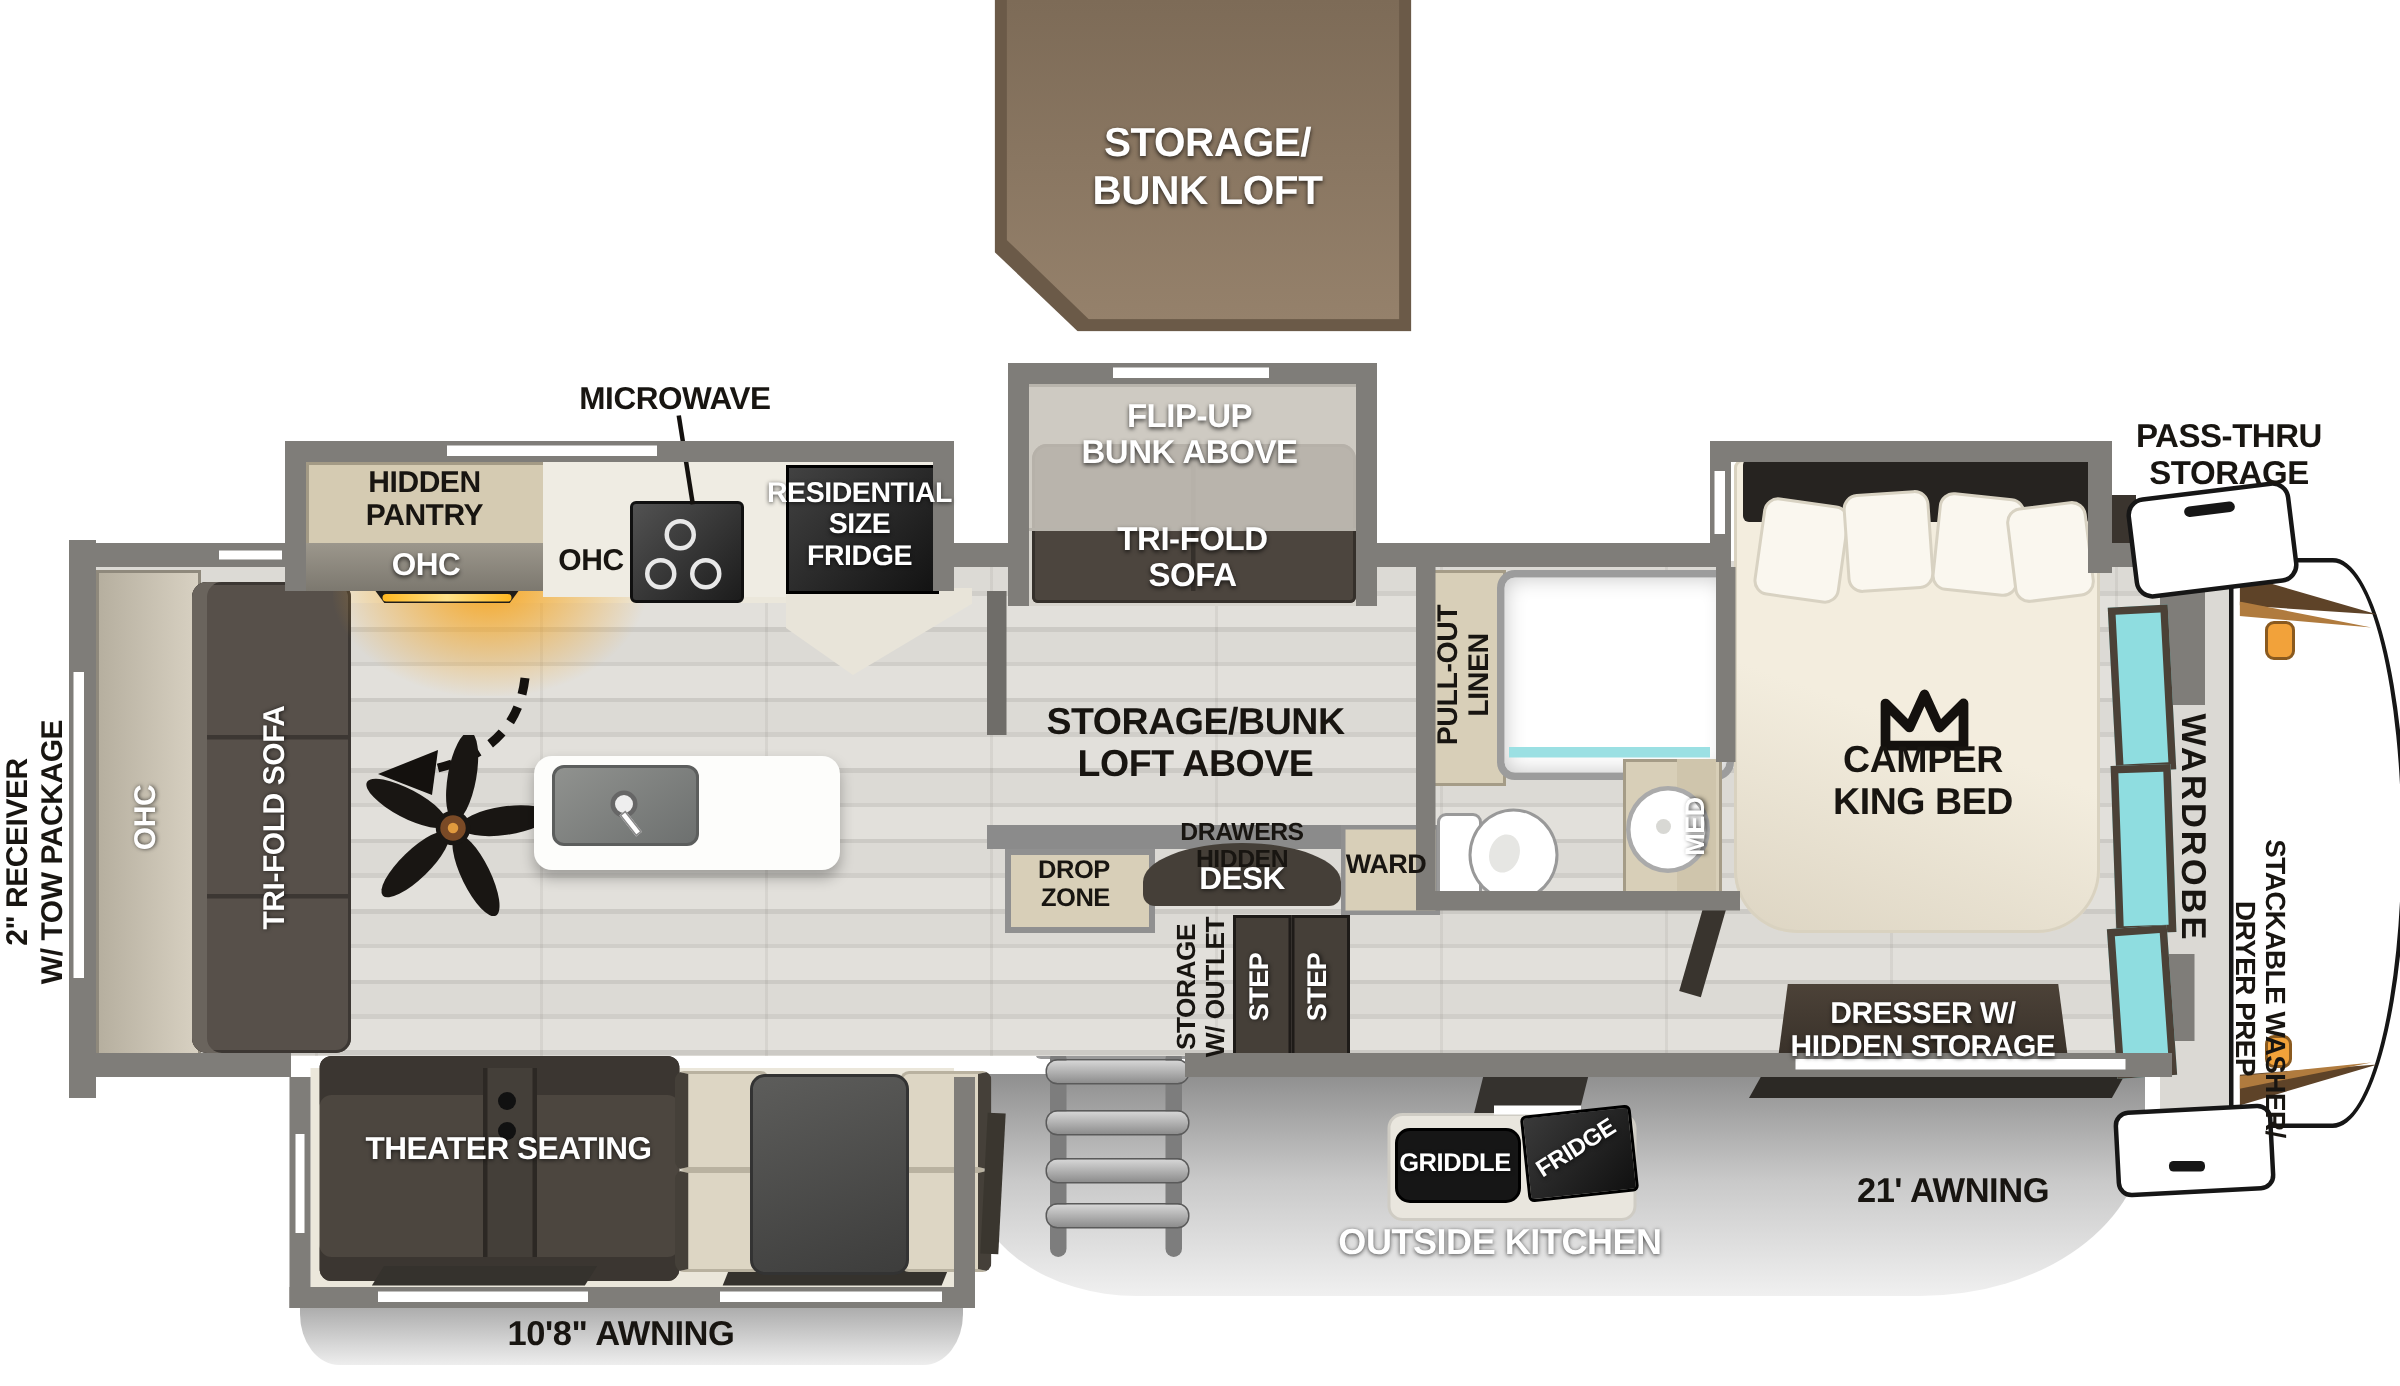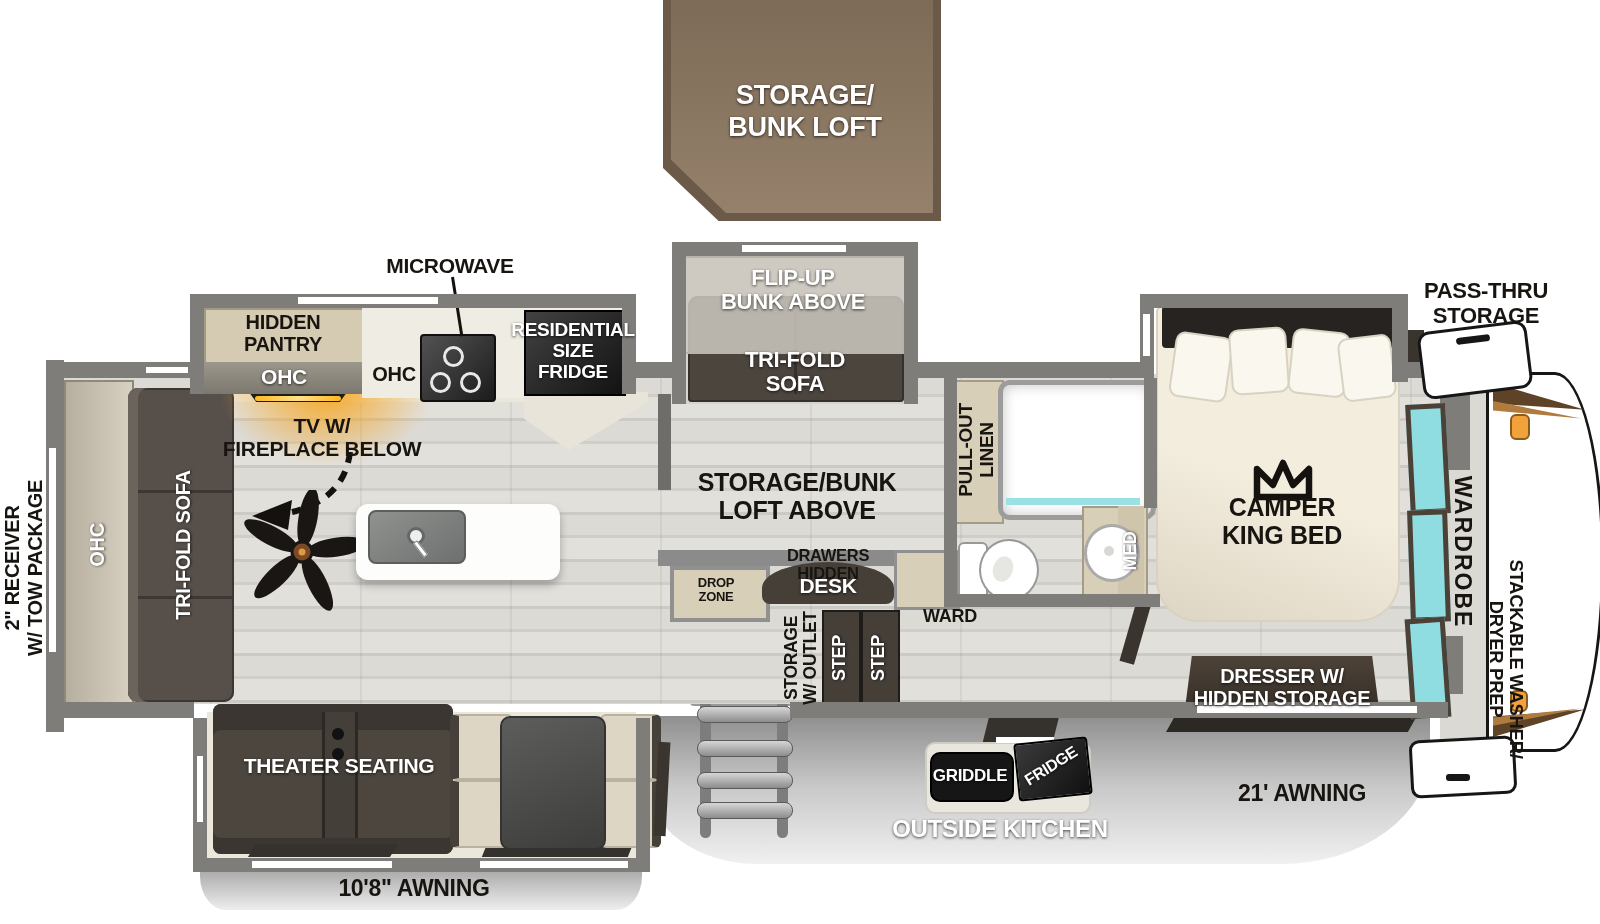--- a/index.html
+++ b/index.html
@@ -261,24 +261,20 @@
       <div>STORAGE</div>
   </div>
   <div class="lbl" style="left:414px;top:889px;font-size:23px;">10'8" AWNING</div>
   <div class="lbl" style="left:1302px;top:794px;font-size:23px;">21' AWNING</div>
   <div class="lbl white" style="left:1000px;top:829px;font-size:24px;">OUTSIDE KITCHEN</div>
   <div class="lbl white" style="left:970px;top:776px;font-size:17px;">GRIDDLE</div>
   <div class="lbl white" style="left:1051px;top:766px;font-size:16px;transform:translate(-50%,-50%) rotate(-32deg);">FRIDGE</div>
 
   <div class="lbl vccw white" style="left:97px;top:545px;font-size:20px;">OHC</div>
   <div class="lbl vccw white" style="left:183px;top:545px;font-size:20px;">TRI-FOLD SOFA</div>
-  <div class="lbl" style="left:322px;top:437px;font-size:21px;">
-    <div>TV W/</div>
-      <div>FIREPLACE BELOW</div>
-  </div>
   <div class="lbl white" style="left:339px;top:766px;font-size:21px;">THEATER SEATING</div>
 
   <div class="lbl" style="left:450px;top:266px;font-size:21px;">MICROWAVE</div>
   <div class="lbl" style="left:283px;top:333px;font-size:20px;">
     <div>HIDDEN</div>
       <div>PANTRY</div>
   </div>
   <div class="lbl white" style="left:284px;top:377px;font-size:21px;">OHC</div>
   <div class="lbl" style="left:394px;top:374px;font-size:20px;">OHC</div>
   <div class="lbl white" style="left:573px;top:351px;font-size:19px;">
@@ -297,22 +293,22 @@
   </div>
   <div class="lbl" style="left:797px;top:496px;font-size:25px;">
     <div>STORAGE/BUNK</div>
       <div>LOFT ABOVE</div>
   </div>
   <div class="lbl" style="left:828px;top:564px;font-size:16.5px;">
     <div>DRAWERS</div>
       <div>HIDDEN</div>
   </div>
   <div class="lbl white" style="left:828px;top:586px;font-size:21px;">DESK</div>
-  <div class="lbl" style="left:950px;top:577px;font-size:18px;margin-top:40px;">WARD</div>
-  <div class="lbl" style="left:716px;top:590px;font-size:13px;">
+  <div class="lbl" style="left:924px;top:577px;font-size:18px;">WARD</div>
+  <div class="lbl" style="left:716px;top:590px;font-size:17px;text-align:right;">
     <div>DROP</div>
       <div>ZONE</div>
   </div>
   <div class="lbl vccw" style="left:801px;top:658px;font-size:17.5px;">
     <div>STORAGE</div>
       <div>W/ OUTLET</div>
   </div>
   <div class="lbl vccw white" style="left:840px;top:658px;font-size:18px;">STEP</div>
   <div class="lbl vccw white" style="left:879px;top:658px;font-size:18px;">STEP</div>
 

